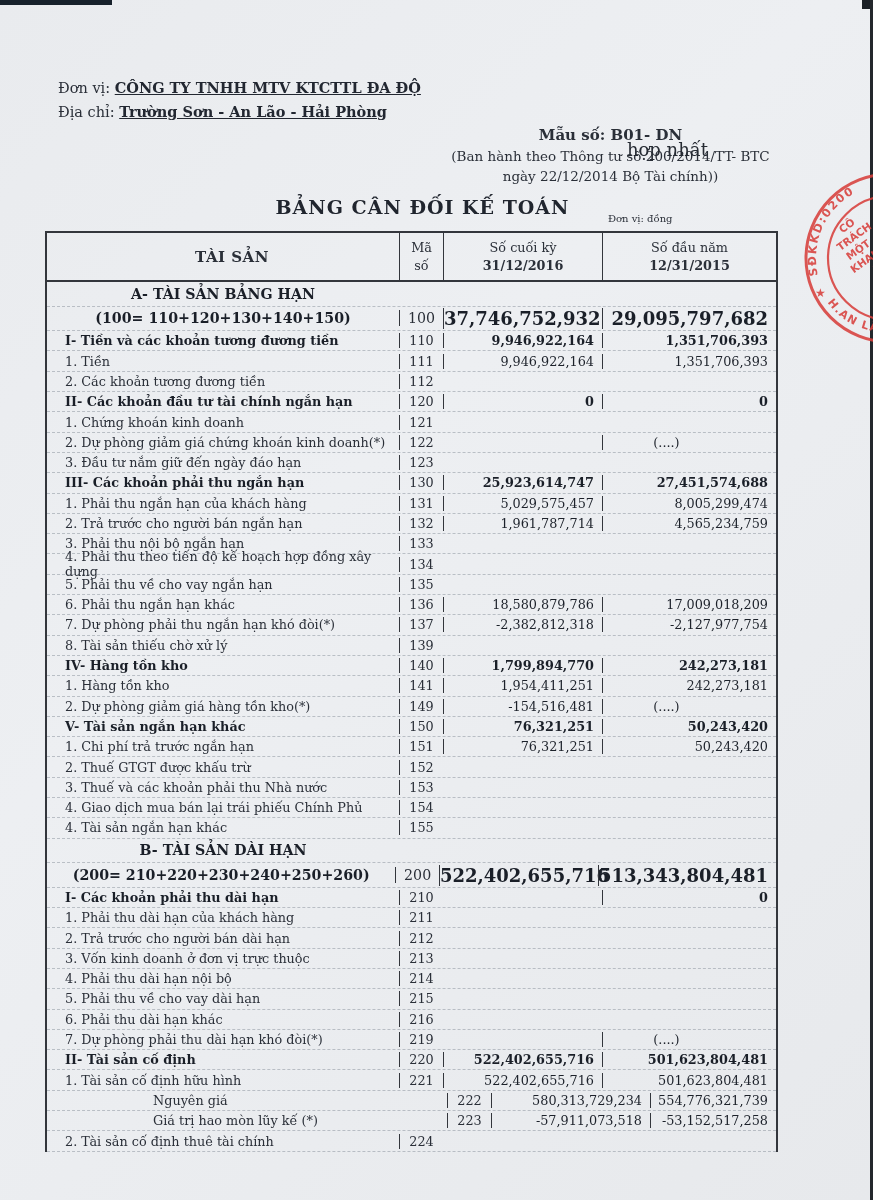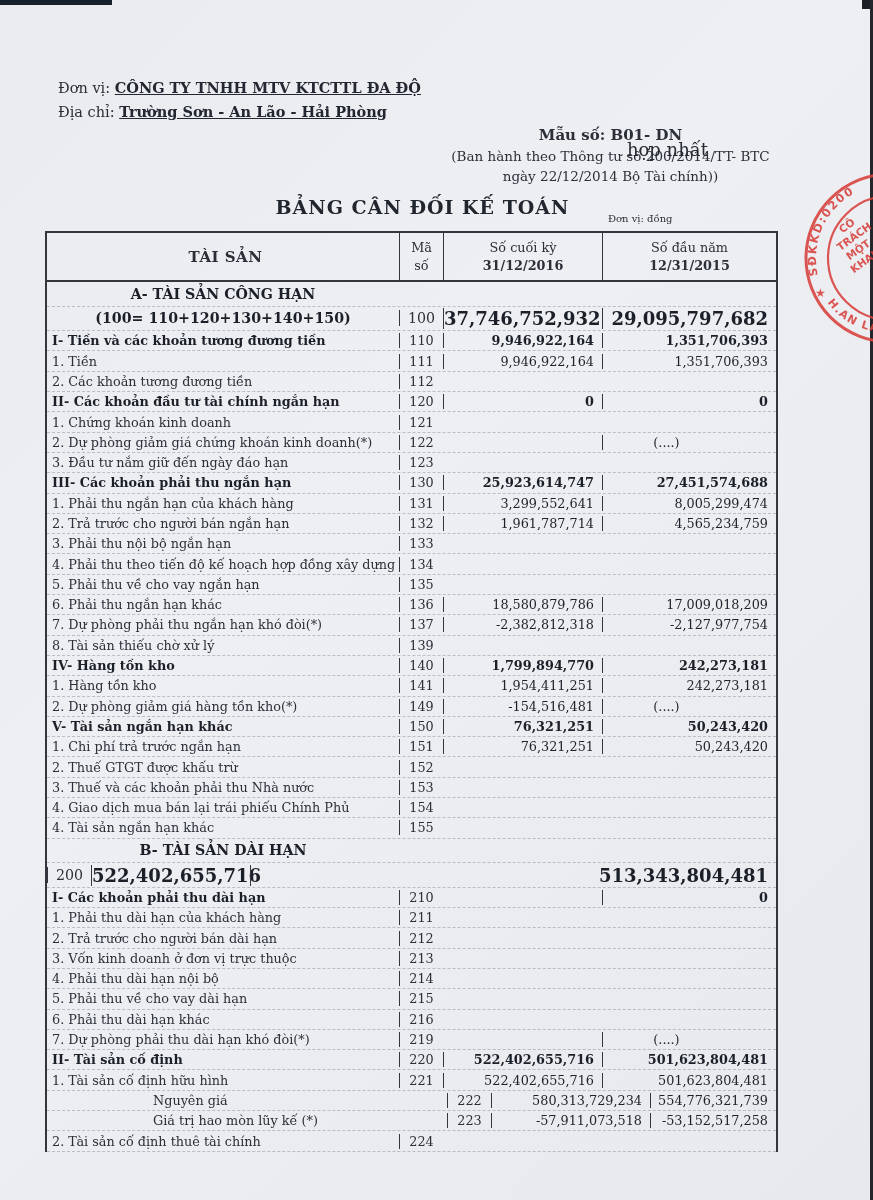--- a/index.html
+++ b/index.html
@@ -31,21 +31,21 @@
   
   .btable{position:absolute;left:45px;top:231px;width:733px;
           border:2px solid #33363c;border-bottom:none;background:transparent;
           font-size:12.8px;color:#2a2f38;box-sizing:border-box;}
   .thead{display:flex;height:47px;border-bottom:2px solid #33363c;}
   .thead .cell{display:flex;flex-direction:column;justify-content:center;align-items:center;
                line-height:18px;}
   .thead .h-asset{font-size:15px;font-weight:bold;letter-spacing:.5px;}
   .thead .h-sub{font-weight:bold;}
   .cell{box-sizing:border-box;}
-  .c-label{width:352px;padding-left:5px;}
+  .c-label{width:352px;padding-left:18px;}
   .c-ma{width:44px;border-left:1.5px solid #33363c;text-align:center;}
   .c-end{width:159px;border-left:1.5px solid #33363c;}
   .c-begin{flex:1;border-left:1.5px solid #33363c;}
   .trow{display:flex;height:19.3px;align-items:center;
         border-bottom:1px dashed rgba(125,132,145,.45);}
   .trow.tall{height:23.6px;font-size:14.2px;}
   .trow .num{text-align:right;padding-right:8px;font-size:12.8px;color:#1c212a;}
   .trow.tall .num{font-size:18px;}
   .trow.bold .c-label,.trow.bold .num{font-weight:bold;color:#1a1f28;}
   .trow .center{text-align:center;padding-left:0;}
@@ -124,21 +124,21 @@
         <div>Số cuối kỳ</div>
         <div class="h-sub">31/12/2016</div>
       </div>
       <div class="cell c-begin">
         <div>Số đầu năm</div>
         <div class="h-sub">12/31/2015</div>
       </div>
     </div>
     <div>
         <div class="trow tall bold">
-          <div class="cell c-label center">A- TÀI SẢN CÔNG HẠN</div>
+          <div class="cell c-label center">A- TÀI SẢN BẢNG HẠN</div>
           <div class="cell c-ma"></div>
           <div class="cell c-end num"></div>
           <div class="cell c-begin num"></div>
         </div>
         <div class="trow tall bold">
           <div class="cell c-label center">(100= 110+120+130+140+150)</div>
           <div class="cell c-ma">100</div>
           <div class="cell c-end num">37,746,752,932</div>
           <div class="cell c-begin num">29,095,797,682</div>
         </div>
@@ -186,21 +186,21 @@
         </div>
         <div class="trow bold">
           <div class="cell c-label">III- Các khoản phải thu ngắn hạn</div>
           <div class="cell c-ma">130</div>
           <div class="cell c-end num">25,923,614,747</div>
           <div class="cell c-begin num">27,451,574,688</div>
         </div>
         <div class="trow">
           <div class="cell c-label">1. Phải thu ngắn hạn của khách hàng</div>
           <div class="cell c-ma">131</div>
-          <div class="cell c-end num">3,299,552,641</div>
+          <div class="cell c-end num">5,029,575,457</div>
           <div class="cell c-begin num">8,005,299,474</div>
         </div>
         <div class="trow">
           <div class="cell c-label">2. Trả trước cho người bán ngắn hạn</div>
           <div class="cell c-ma">132</div>
           <div class="cell c-end num">1,961,787,714</div>
           <div class="cell c-begin num">4,565,234,759</div>
         </div>
         <div class="trow">
           <div class="cell c-label">3. Phải thu nội bộ ngắn hạn</div>
@@ -292,20 +292,21 @@
           <div class="cell c-end num"></div>
           <div class="cell c-begin num"></div>
         </div>
         <div class="trow tall bold">
           <div class="cell c-label center">B- TÀI SẢN DÀI HẠN</div>
           <div class="cell c-ma"></div>
           <div class="cell c-end num"></div>
           <div class="cell c-begin num"></div>
         </div>
         <div class="trow tall bold">
+          <div class="cell c-label center">(200= 210+220+230+240+250+260)</div>
           <div class="cell c-ma">200</div>
           <div class="cell c-end num">522,402,655,716</div>
           <div class="cell c-begin num">513,343,804,481</div>
         </div>
         <div class="trow bold">
           <div class="cell c-label">I- Các khoản phải thu dài hạn</div>
           <div class="cell c-ma">210</div>
           <div class="cell c-end num"></div>
           <div class="cell c-begin num">0</div>
         </div>

